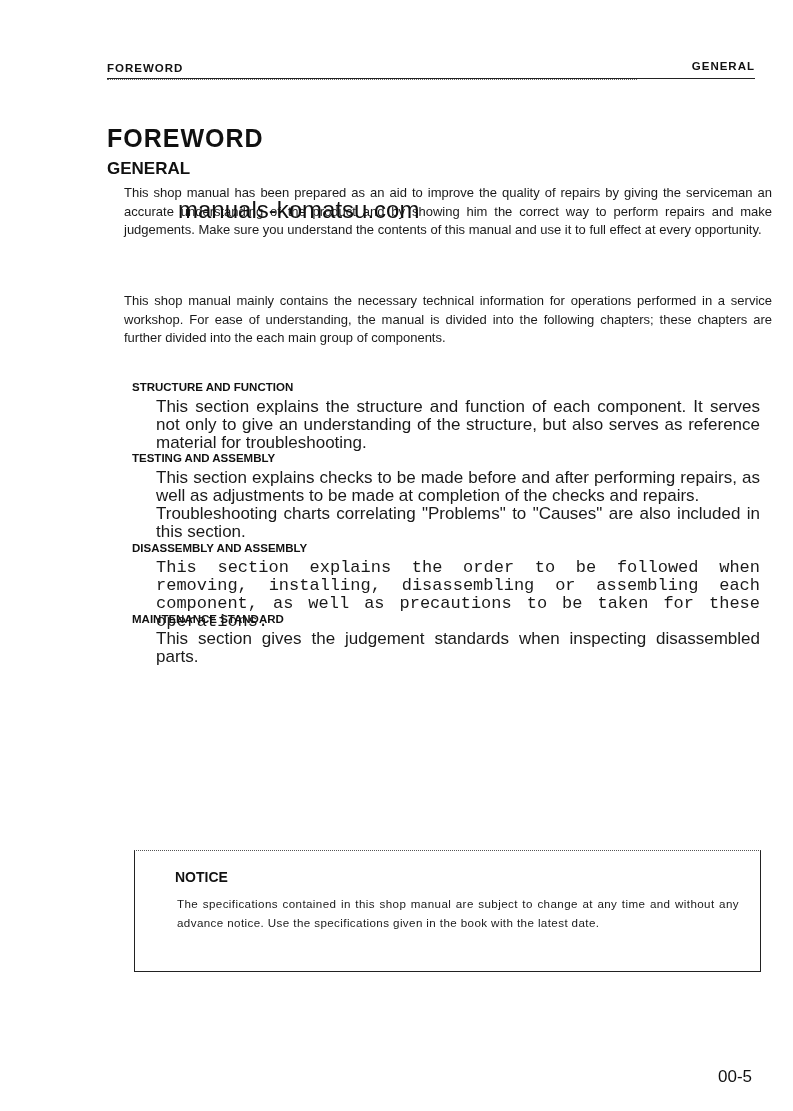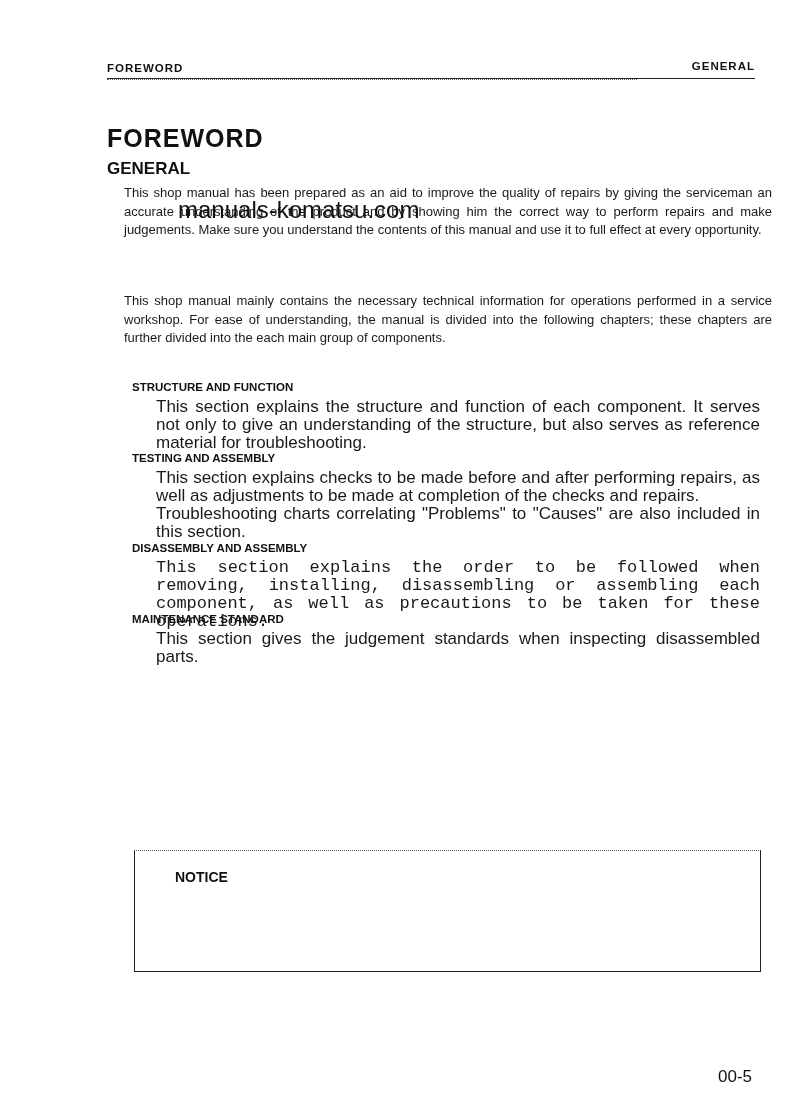--- a/index.html
+++ b/index.html
@@ -79,15 +79,16 @@
 <div class="section-body" style="top:505px;">Troubleshooting charts correlating "Problems" to "Causes" are also included in this section.</div>
 
 <div class="section-head" style="top:542px;text-align:right;">DISASSEMBLY AND ASSEMBLY</div>
 <div class="section-body" style="top:559px;font-family:Liberation Mono, monospace;">This section explains the order to be followed when removing, installing, disassembling or assembling each component, as well as precautions to be taken for these operations.</div>
 
 <div class="section-head" style="top:613px;">MAINTENANCE STANDARD</div>
 <div class="section-body" style="top:630px;">This section gives the judgement standards when inspecting disassembled parts.</div>
 
 <div class="notice-box">
   <div class="notice-title">NOTICE</div>
+  <div class="notice-text">The specifications contained in this shop manual are subject to change at any time and without any advance notice. Use the specifications given in the book with the latest date.</div>
 </div>
 
 <div class="page-number">00-5</div>
 
 </body></html>

